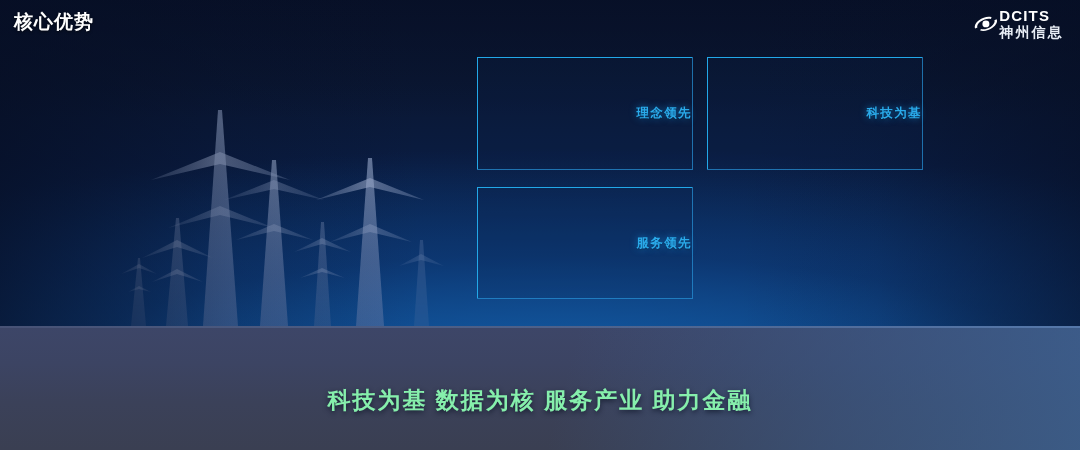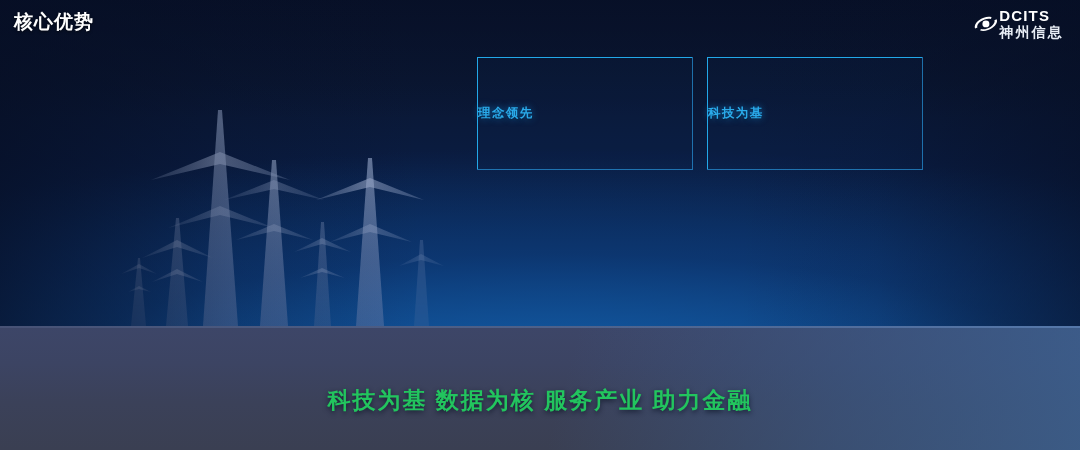--- a/index.html
+++ b/index.html
@@ -123,21 +123,21 @@
     grid-template-rows: 113px 112px;
     column-gap: 14px;
     row-gap: 17px;
   }
   .card {
     position: relative;
     box-sizing: border-box;
     border: 1px solid rgba(40,150,220,0.70);
     display: flex;
     align-items: center;
-    justify-content: flex-start;
+    justify-content: flex-end;
     background: rgba(10,40,82,0.18);
   }
   .card::before {
     
     content: "";
     position: absolute;
     left: -1px; top: -1px;
     width: 100%; height: 100%;
     border-top: 1px solid #22a8e8;
     border-left: 1px solid #22a8e8;
@@ -154,21 +154,21 @@
 
   
   .tagline {
     position: absolute;
     left: 0; top: 385px;
     width: 1080px;
     text-align: center;
     font-size: 23px;
     font-weight: bold;
     letter-spacing: 2px;
-    color: #22c55e;
+    color: #86efac;
     text-shadow: 0 2px 5px rgba(10,16,34,0.75);
     white-space: nowrap;
   }
 </style>
 </head>
 <body>
 
 <div id="slide">
 
   <div class="sky">
@@ -263,17 +263,20 @@
     </div>
   </div>
 
   <div class="card-grid">
     <div class="card">
       <span class="card-label">理念领先</span>
     </div>
     <div class="card">
       <span class="card-label">科技为基</span>
     </div>
+    <div class="card">
+      <span class="card-label">服务领先</span>
+    </div>
   </div>
 
   <div class="tagline">科技为基   数据为核   服务产业   助力金融</div>
 
 </div>
 
 </body></html>

